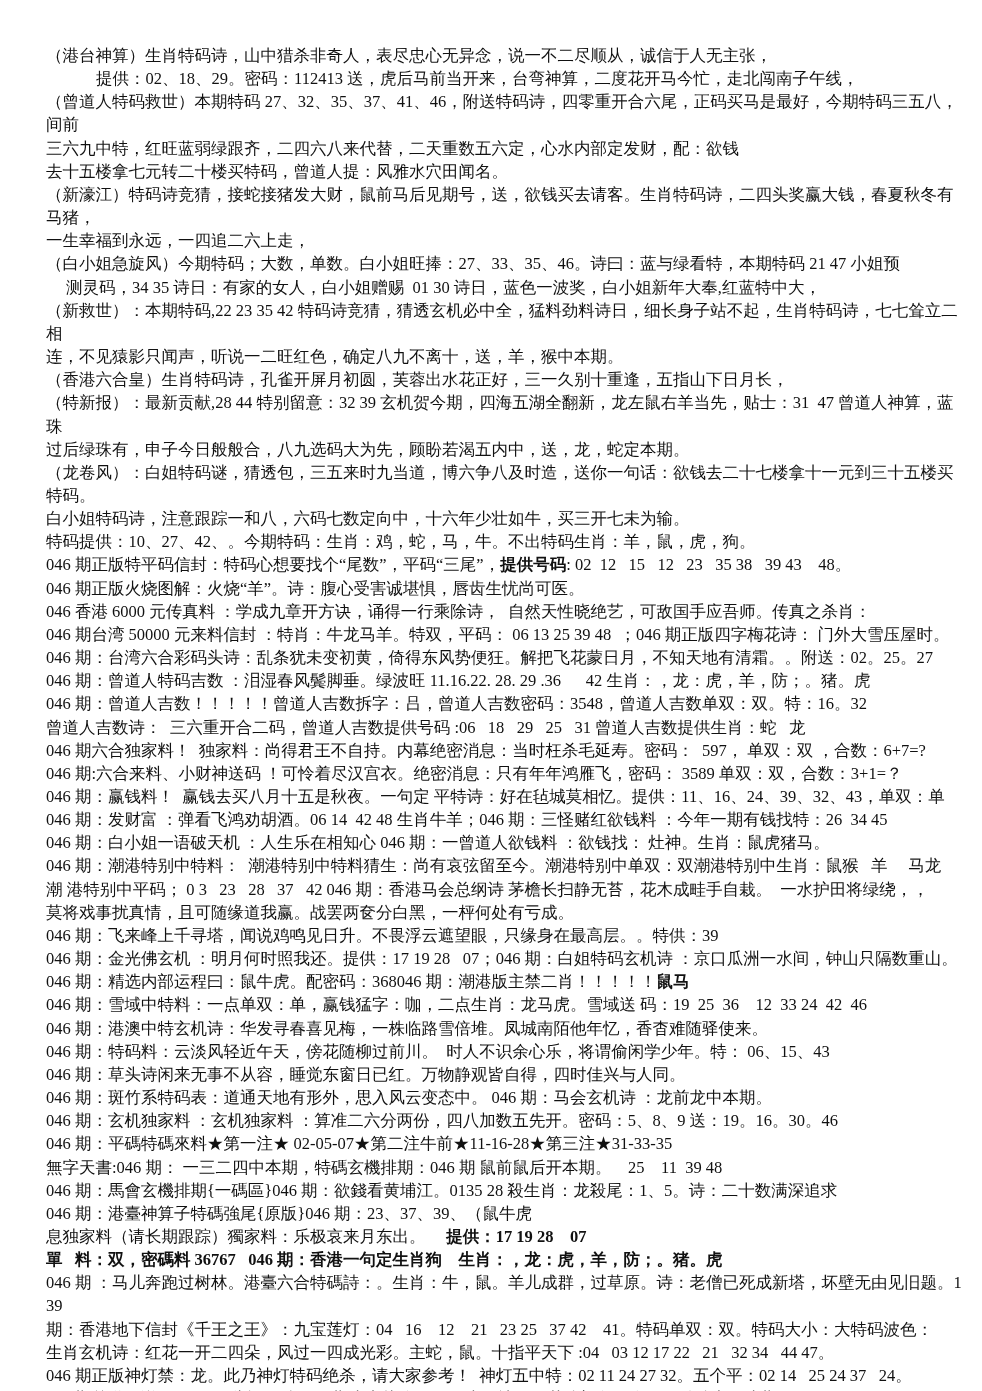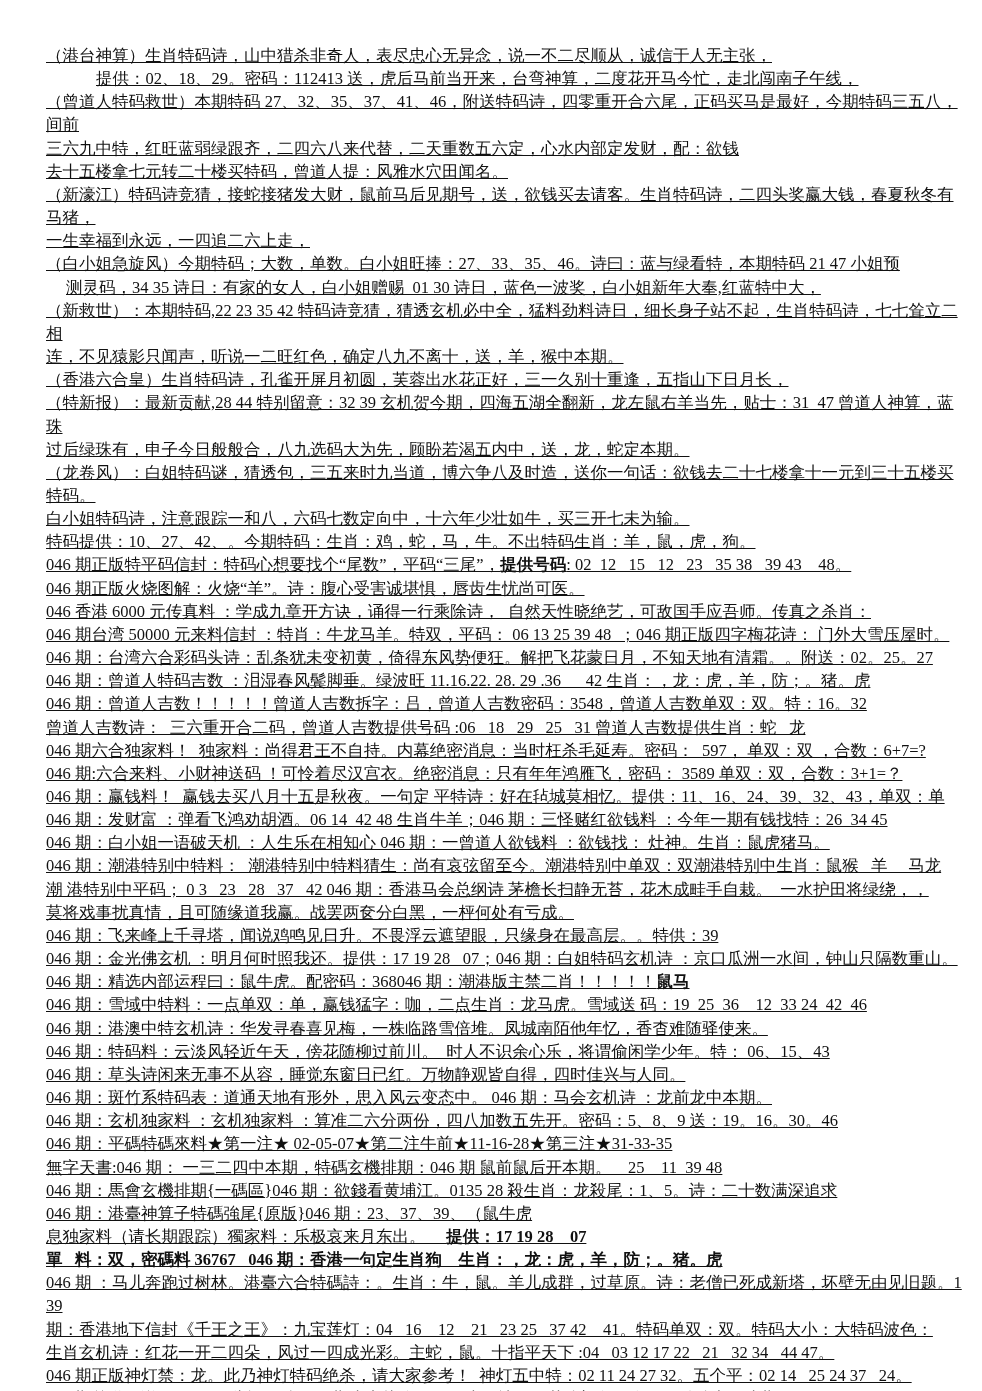--- a/index.html
+++ b/index.html
@@ -17,21 +17,20 @@
   #doc {
     padding: 44px 14px 0 46px;
     font-size: 16.5px;
     line-height: 23.15px;
     white-space: pre-wrap;
     word-break: break-all;
     -webkit-font-smoothing: none;
   }
   .line {
     min-height: 23.15px;
-    text-decoration: underline;
   }
   .in1 { padding-left: 20px; }
   .in2 { padding-left: 50px; }
   .b   { font-weight: bold; }
 </style>
 </head>
 <body>
 
 <main>
   <div id="doc"><div class="line"><span class="">（港台神算）生肖特码诗，山中猎杀非奇人，表尽忠心无异念，说一不二尽顺从，诚信于人无主张，</span></div><div class="line in2"><span class="">提供：02、18、29。密码：112413 送，虎后马前当开来，台弯神算，二度花开马今忙，走北闯南子午线，</span></div><div class="line"><span class="">（曾道人特码救世）本期特码 27、32、35、37、41、46，附送特码诗，四零重开合六尾，正码买马是最好，今期特码三五八，间前</span></div><div class="line"><span class="">三六九中特，红旺蓝弱绿跟齐，二四六八来代替，二天重数五六定，心水内部定发财，配：欲钱</span></div><div class="line"><span class="">去十五楼拿七元转二十楼买特码，曾道人提：风雅水穴田闻名。</span></div><div class="line"><span class="">（新濠江）特码诗竞猜，接蛇接猪发大财，鼠前马后见期号，送，欲钱买去请客。生肖特码诗，二四头奖赢大钱，春夏秋冬有马猪，</span></div><div class="line"><span class="">一生幸福到永远，一四追二六上走，</span></div><div class="line"><span class="">（白小姐急旋风）今期特码；大数，单数。白小姐旺捧：27、33、35、46。诗曰：蓝与绿看特，本期特码 21 47 小姐预</span></div><div class="line in1"><span class="">测灵码，34 35 诗日：有家的女人，白小姐赠赐  01 30 诗日，蓝色一波奖，白小姐新年大奉,红蓝特中大，</span></div><div class="line"><span class="">（新救世）：本期特码,22 23 35 42 特码诗竞猜，猜透玄机必中全，猛料劲料诗日，细长身子站不起，生肖特码诗，七七耸立二相</span></div><div class="line"><span class="">连，不见猿影只闻声，听说一二旺红色，确定八九不离十，送，羊，猴中本期。</span></div><div class="line"><span class="">（香港六合皇）生肖特码诗，孔雀开屏月初圆，芙蓉出水花正好，三一久别十重逢，五指山下日月长，</span></div><div class="line"><span class="">（特新报）：最新贡献,28 44 特别留意：32 39 玄机贺今期，四海五湖全翻新，龙左鼠右羊当先，贴士：31  47 曾道人神算，蓝珠</span></div><div class="line"><span class="">过后绿珠有，申子今日般般合，八九选码大为先，顾盼若渴五内中，送，龙，蛇定本期。</span></div><div class="line"><span class="">（龙卷风）：白姐特码谜，猜透包，三五来时九当道，博六争八及时造，送你一句话：欲钱去二十七楼拿十一元到三十五楼买特码。</span></div><div class="line"><span class="">白小姐特码诗，注意跟踪一和八，六码七数定向中，十六年少壮如牛，买三开七未为输。</span></div><div class="line"><span class="">特码提供：10、27、42、。今期特码：生肖：鸡，蛇，马，牛。不出特码生肖：羊，鼠，虎，狗。</span></div><div class="line"><span class="">046 期正版特平码信封：特码心想要找个“尾数”，平码“三尾”，</span><span class="b">提供号码</span><span class="">: 02  12   15   12   23   35 38   39 43    48。</span></div><div class="line"><span class="">046 期正版火烧图解：火烧“羊”。诗：腹心受害诚堪惧，唇齿生忧尚可医。</span></div><div class="line"><span class="">046 香港 6000 元传真料 ：学成九章开方诀，诵得一行乘除诗，  自然天性晓绝艺，可敌国手应吾师。传真之杀肖：</span></div><div class="line"><span class="">046 期台湾 50000 元来料信封 ：特肖：牛龙马羊。特双，平码： 06 13 25 39 48  ；046 期正版四字梅花诗： 门外大雪压屋时。</span></div><div class="line"><span class="">046 期：台湾六合彩码头诗：乱条犹未变初黄，倚得东风势便狂。解把飞花蒙日月，不知天地有清霜。。附送：02。25。27</span></div><div class="line"><span class="">046 期：曾道人特码吉数 ：泪湿春风鬓脚垂。绿波旺 11.16.22. 28. 29 .36      42 生肖：，龙：虎，羊，防；。猪。虎</span></div><div class="line"><span class="">046 期：曾道人吉数！！！！！曾道人吉数拆字：吕，曾道人吉数密码：3548，曾道人吉数单双：双。特：16。32</span></div><div class="line"><span class="">曾道人吉数诗：  三六重开合二码，曾道人吉数提供号码 :06   18   29   25   31 曾道人吉数提供生肖：蛇   龙</span></div><div class="line"><span class="">046 期六合独家料！  独家料：尚得君王不自持。内幕绝密消息：当时枉杀毛延寿。密码：  597， 单双：双 ，合数：6+7=?</span></div><div class="line"><span class="">046 期:六合来料、小财神送码 ！可怜着尽汉宫衣。绝密消息：只有年年鸿雁飞，密码： 3589 单双：双，合数：3+1=？</span></div><div class="line"><span class="">046 期：赢钱料！  赢钱去买八月十五是秋夜。一句定 平特诗：好在毡城莫相忆。提供：11、16、24、39、32、43，单双：单</span></div><div class="line"><span class="">046 期：发财富 ：弹看飞鸿劝胡酒。06 14  42 48 生肖牛羊；046 期：三怪赌红欲钱料 ：今年一期有钱找特：26  34 45</span></div><div class="line"><span class="">046 期：白小姐一语破天机 ：人生乐在相知心 046 期：一曾道人欲钱料 ：欲钱找： 灶神。生肖：鼠虎猪马。</span></div><div class="line"><span class="">046 期：潮港特别中特料：  潮港特别中特料猜生：尚有哀弦留至今。潮港特别中单双：双潮港特别中生肖：鼠猴   羊     马龙</span></div><div class="line"><span class="">潮 港特别中平码； 0 3   23   28   37   42 046 期：香港马会总纲诗 茅檐长扫静无苔，花木成畦手自栽。  一水护田将绿绕，，</span></div><div class="line"><span class="">莫将戏事扰真情，且可随缘道我赢。战罢两奁分白黑，一枰何处有亏成。</span></div><div class="line"><span class="">046 期：飞来峰上千寻塔，闻说鸡鸣见日升。不畏浮云遮望眼，只缘身在最高层。。特供：39</span></div><div class="line"><span class="">046 期：金光佛玄机 ：明月何时照我还。提供：17 19 28   07；046 期：白姐特码玄机诗 ：京口瓜洲一水间，钟山只隔数重山。</span></div><div class="line"><span class="">046 期：精选内部运程曰：鼠牛虎。配密码：368046 期：潮港版主禁二肖！！！！！</span><span class="b">鼠马</span></div><div class="line"><span class="">046 期：雪域中特料：一点单双：单，赢钱猛字：咖，二点生肖：龙马虎。雪域送 码：19  25  36    12  33 24  42  46</span></div><div class="line"><span class="">046 期：港澳中特玄机诗：华发寻春喜见梅，一株临路雪倍堆。凤城南陌他年忆，香杳难随驿使来。</span></div><div class="line"><span class="">046 期：特码料：云淡风轻近午天，傍花随柳过前川。  时人不识余心乐，将谓偷闲学少年。特： 06、15、43</span></div><div class="line"><span class="">046 期：草头诗闲来无事不从容，睡觉东窗日已红。万物静观皆自得，四时佳兴与人同。</span></div><div class="line"><span class="">046 期：斑竹系特码表：道通天地有形外，思入风云变态中。 046 期：马会玄机诗 ：龙前龙中本期。</span></div><div class="line"><span class="">046 期：玄机独家料 ：玄机独家料 ：算准二六分两份，四八加数五先开。密码：5、8、9 送：19。16。30。46</span></div><div class="line"><span class="">046 期：平碼特碼來料★第一注★ 02-05-07★第二注牛前★11-16-28★第三注★31-33-35</span></div><div class="line"><span class="">無字天書:046 期： 一三二四中本期，特碼玄機排期：046 期 鼠前鼠后开本期。    25    11  39 48</span></div><div class="line"><span class="">046 期：馬會玄機排期{一碼區}046 期：欲錢看黄埔江。0135 28 殺生肖：龙殺尾：1、5。诗：二十数满深追求</span></div><div class="line"><span class="">046 期：港臺神算子特碼強尾{原版}046 期：23、37、39、（鼠牛虎</span></div><div class="line"><span class="">息独家料（请长期跟踪）獨家料：乐极哀来月东出。     </span><span class="b">提供：17 19 28    07</span></div><div class="line"><span class="b">單   料：双，密碼料 36767   046 期：香港一句定生肖狗    生肖：，龙：虎，羊，防；。猪。虎</span></div><div class="line"><span class="">046 期 ：马儿奔跑过树林。港臺六合特碼詩：。生肖：牛，鼠。羊儿成群，过草原。诗：老僧已死成新塔，坏壁无由见旧题。139</span></div><div class="line"><span class="">期：香港地下信封《千王之王》：九宝莲灯：04   16    12    21   23 25   37 42    41。特码单双：双。特码大小：大特码波色：</span></div><div class="line"><span class="">生肖玄机诗：红花一开二四朵，风过一四成光彩。主蛇，鼠。十指平天下 :04   03 12 17 22   21   32 34   44 47。</span></div><div class="line"><span class="">046 期正版神灯禁：龙。此乃神灯特码绝杀，请大家参考！  神灯五中特：02 11 24 27 32。五个平：02 14   25 24 37   24。</span></div><div class="line"><span class="">046 期曾道人说：“三五两头运程佳”139 期火车烧伤，猴，牛。诗：五花八门各一套，二件八九旺本期。</span></div></div>

